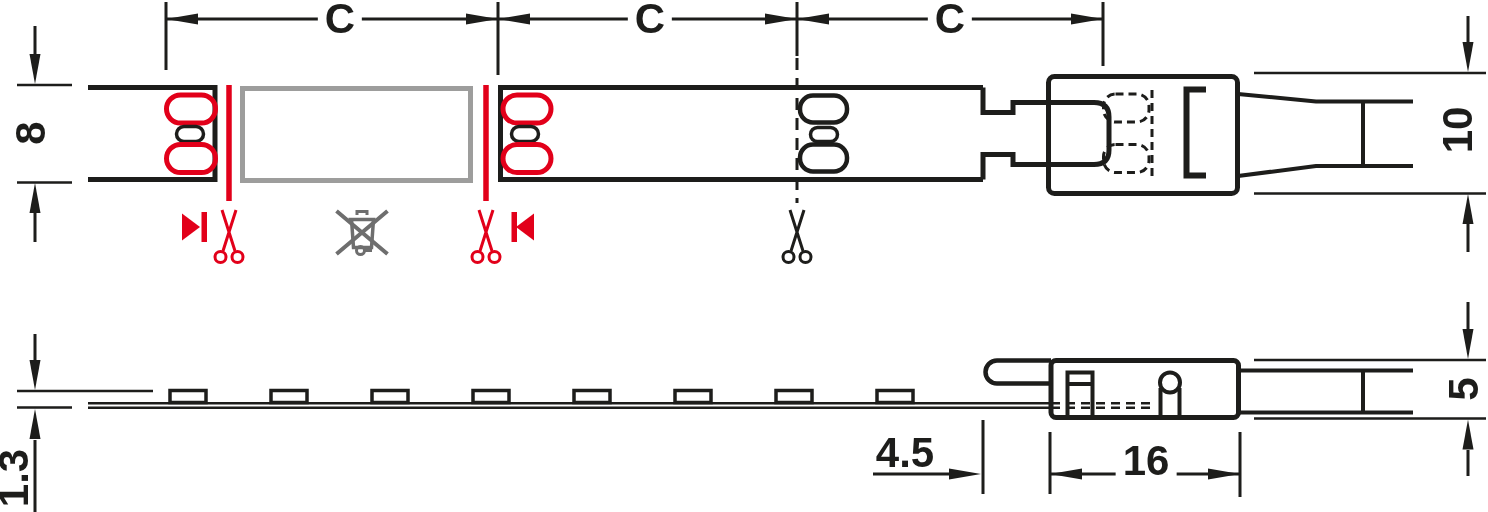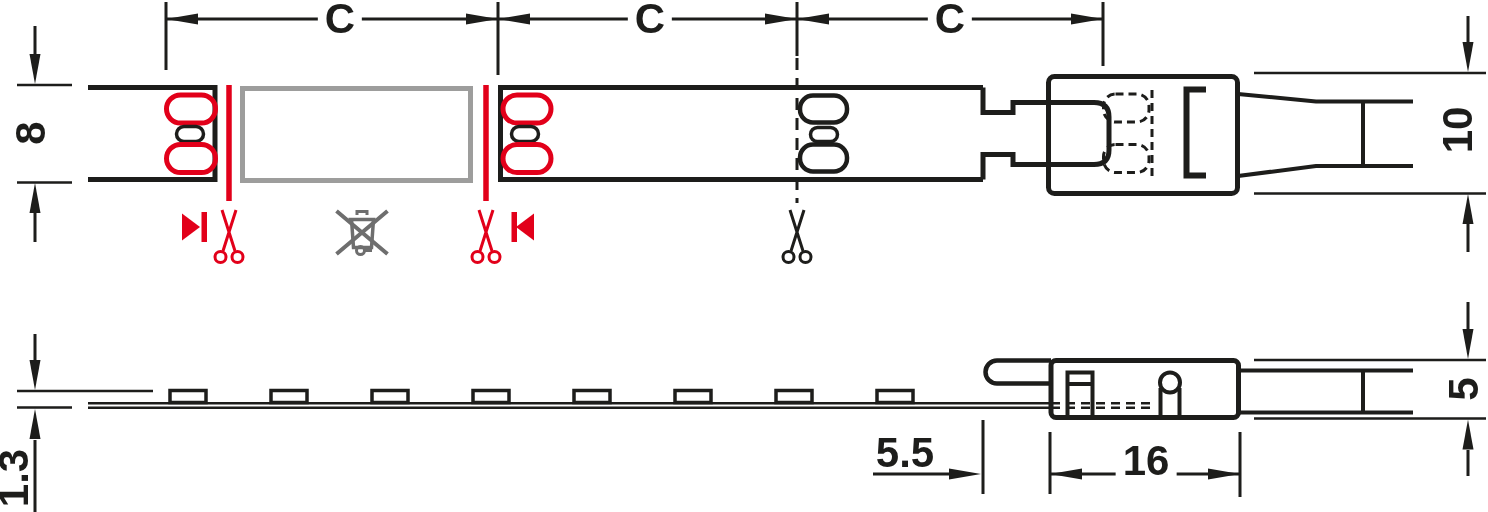--- a/index.html
+++ b/index.html
@@ -178,16 +178,16 @@
       </g>
     </g>
   </svg>
 
   <div class="dim-label masked" style="left:340px;top:19px;">C</div>
   <div class="dim-label masked" style="left:650px;top:19px;">C</div>
   <div class="dim-label masked" style="left:950px;top:19px;">C</div>
   <div class="dim-label vert" style="left:31px;top:133px;">8</div>
   <div class="dim-label vert" style="left:1458px;top:130px;">10</div>
   <div class="dim-label vert" style="left:14px;top:478px;">1.3</div>
-  <div class="dim-label" style="left:905px;top:453px;">5.5</div>
+  <div class="dim-label" style="left:905px;top:453px;">4.5</div>
   <div class="dim-label masked" style="left:1146px;top:461px;">16</div>
   <div class="dim-label vert" style="left:1464px;top:389px;">5</div>
 </div>
 
 </body></html>

